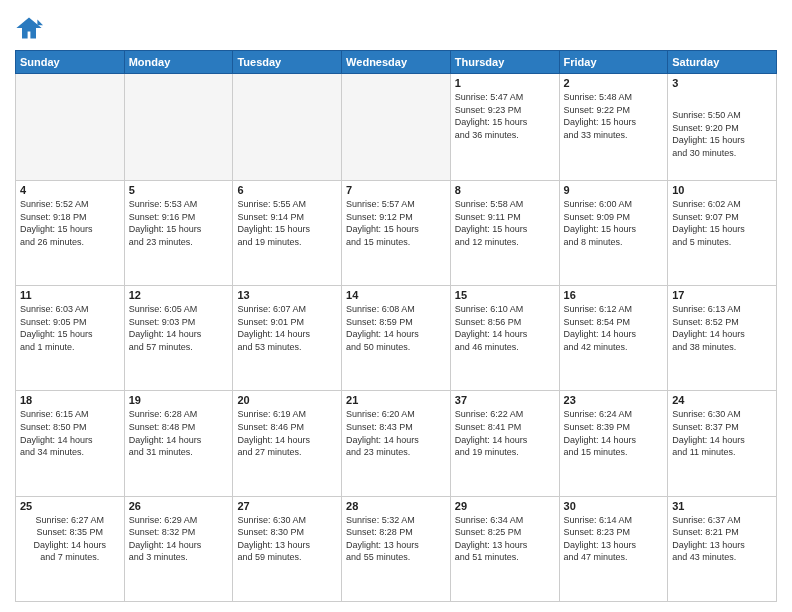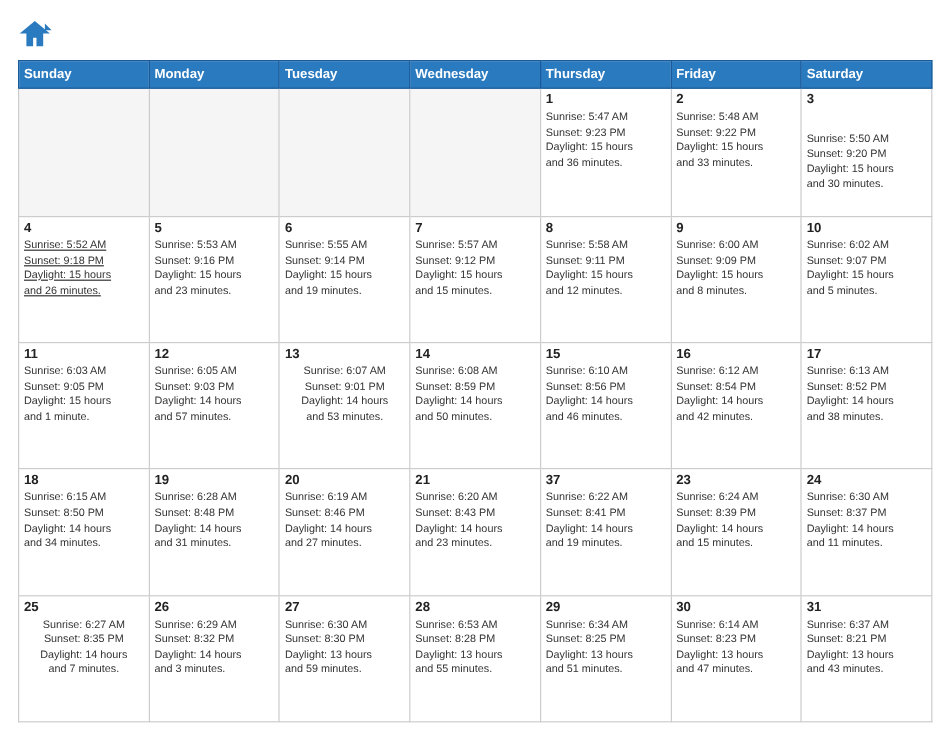--- a/index.html
+++ b/index.html
@@ -157,21 +157,21 @@
             <span class="day-num">3</span>
             <div class="day-info" style="white-space: pre-line; margin-top: 20px;">Sunrise: 5:50 AM
 Sunset: 9:20 PM
 Daylight: 15 hours
 and 30 minutes.</div>
           </td>
         </tr>
         <tr>
           <td>
             <span class="day-num">4</span>
-            <div class="day-info" style="white-space: pre-line; text-decoration: underline;">Sunrise: 5:52 AM
+            <div class="day-info" style="white-space: pre-line;">Sunrise: 5:52 AM
 Sunset: 9:18 PM
 Daylight: 15 hours
 and 26 minutes.</div>
           </td>
           <td>
             <span class="day-num">5</span>
             <div class="day-info" style="white-space: pre-line;">Sunrise: 5:53 AM
 Sunset: 9:16 PM
 Daylight: 15 hours
 and 23 minutes.</div>
@@ -222,21 +222,21 @@
           </td>
           <td>
             <span class="day-num">12</span>
             <div class="day-info" style="white-space: pre-line;">Sunrise: 6:05 AM
 Sunset: 9:03 PM
 Daylight: 14 hours
 and 57 minutes.</div>
           </td>
           <td>
             <span class="day-num">13</span>
-            <div class="day-info" style="white-space: pre-line; text-align: center;">Sunrise: 6:07 AM
+            <div class="day-info" style="white-space: pre-line;">Sunrise: 6:07 AM
 Sunset: 9:01 PM
 Daylight: 14 hours
 and 53 minutes.</div>
           </td>
           <td>
             <span class="day-num">14</span>
             <div class="day-info" style="white-space: pre-line;">Sunrise: 6:08 AM
 Sunset: 8:59 PM
 Daylight: 14 hours
 and 50 minutes.</div>
@@ -331,21 +331,21 @@
           </td>
           <td>
             <span class="day-num">27</span>
             <div class="day-info" style="white-space: pre-line;">Sunrise: 6:30 AM
 Sunset: 8:30 PM
 Daylight: 13 hours
 and 59 minutes.</div>
           </td>
           <td>
             <span class="day-num">28</span>
-            <div class="day-info" style="white-space: pre-line;">Sunrise: 6:53 AM
+            <div class="day-info" style="white-space: pre-line;">Sunrise: 5:32 AM
 Sunset: 8:28 PM
 Daylight: 13 hours
 and 55 minutes.</div>
           </td>
           <td>
             <span class="day-num">29</span>
             <div class="day-info" style="white-space: pre-line;">Sunrise: 6:34 AM
 Sunset: 8:25 PM
 Daylight: 13 hours
 and 51 minutes.</div>

